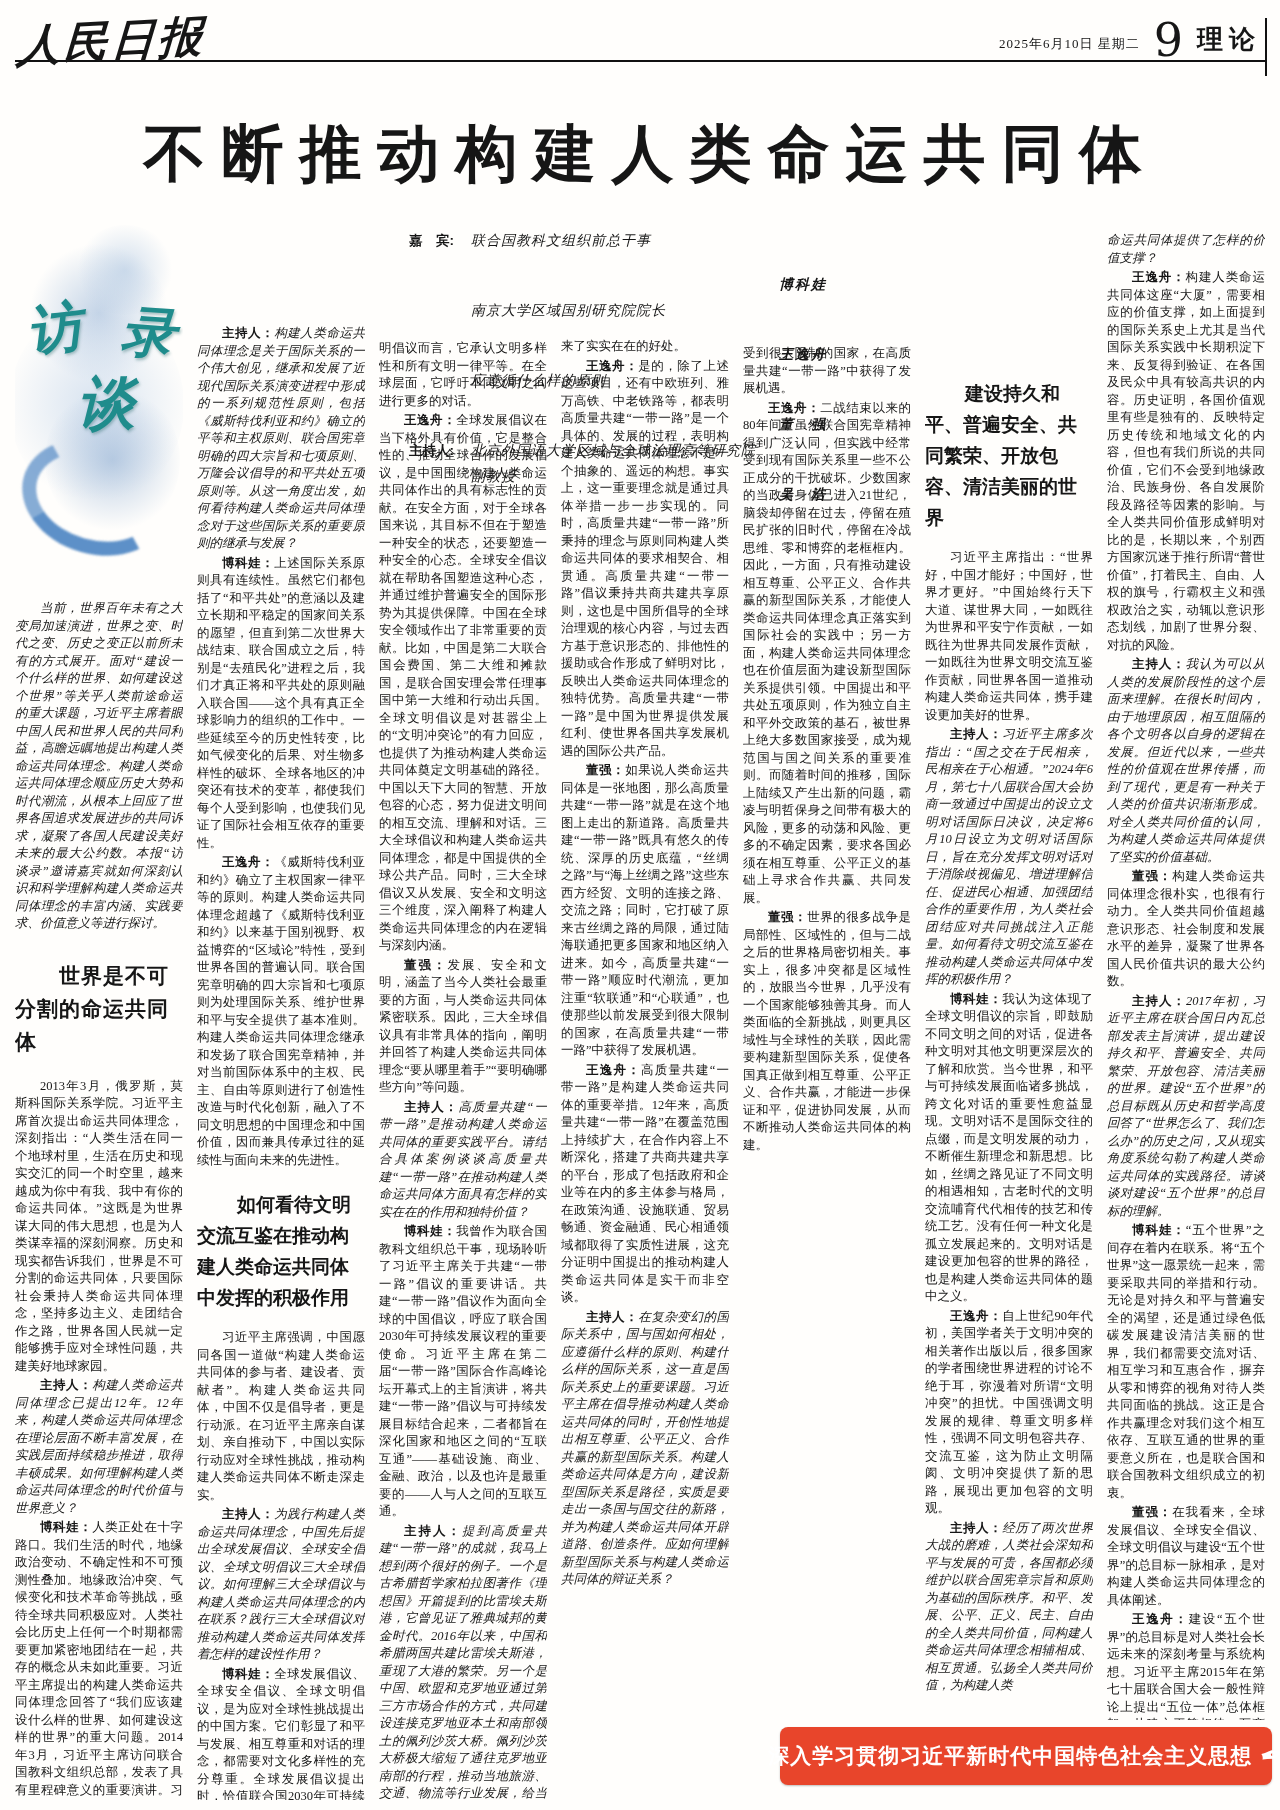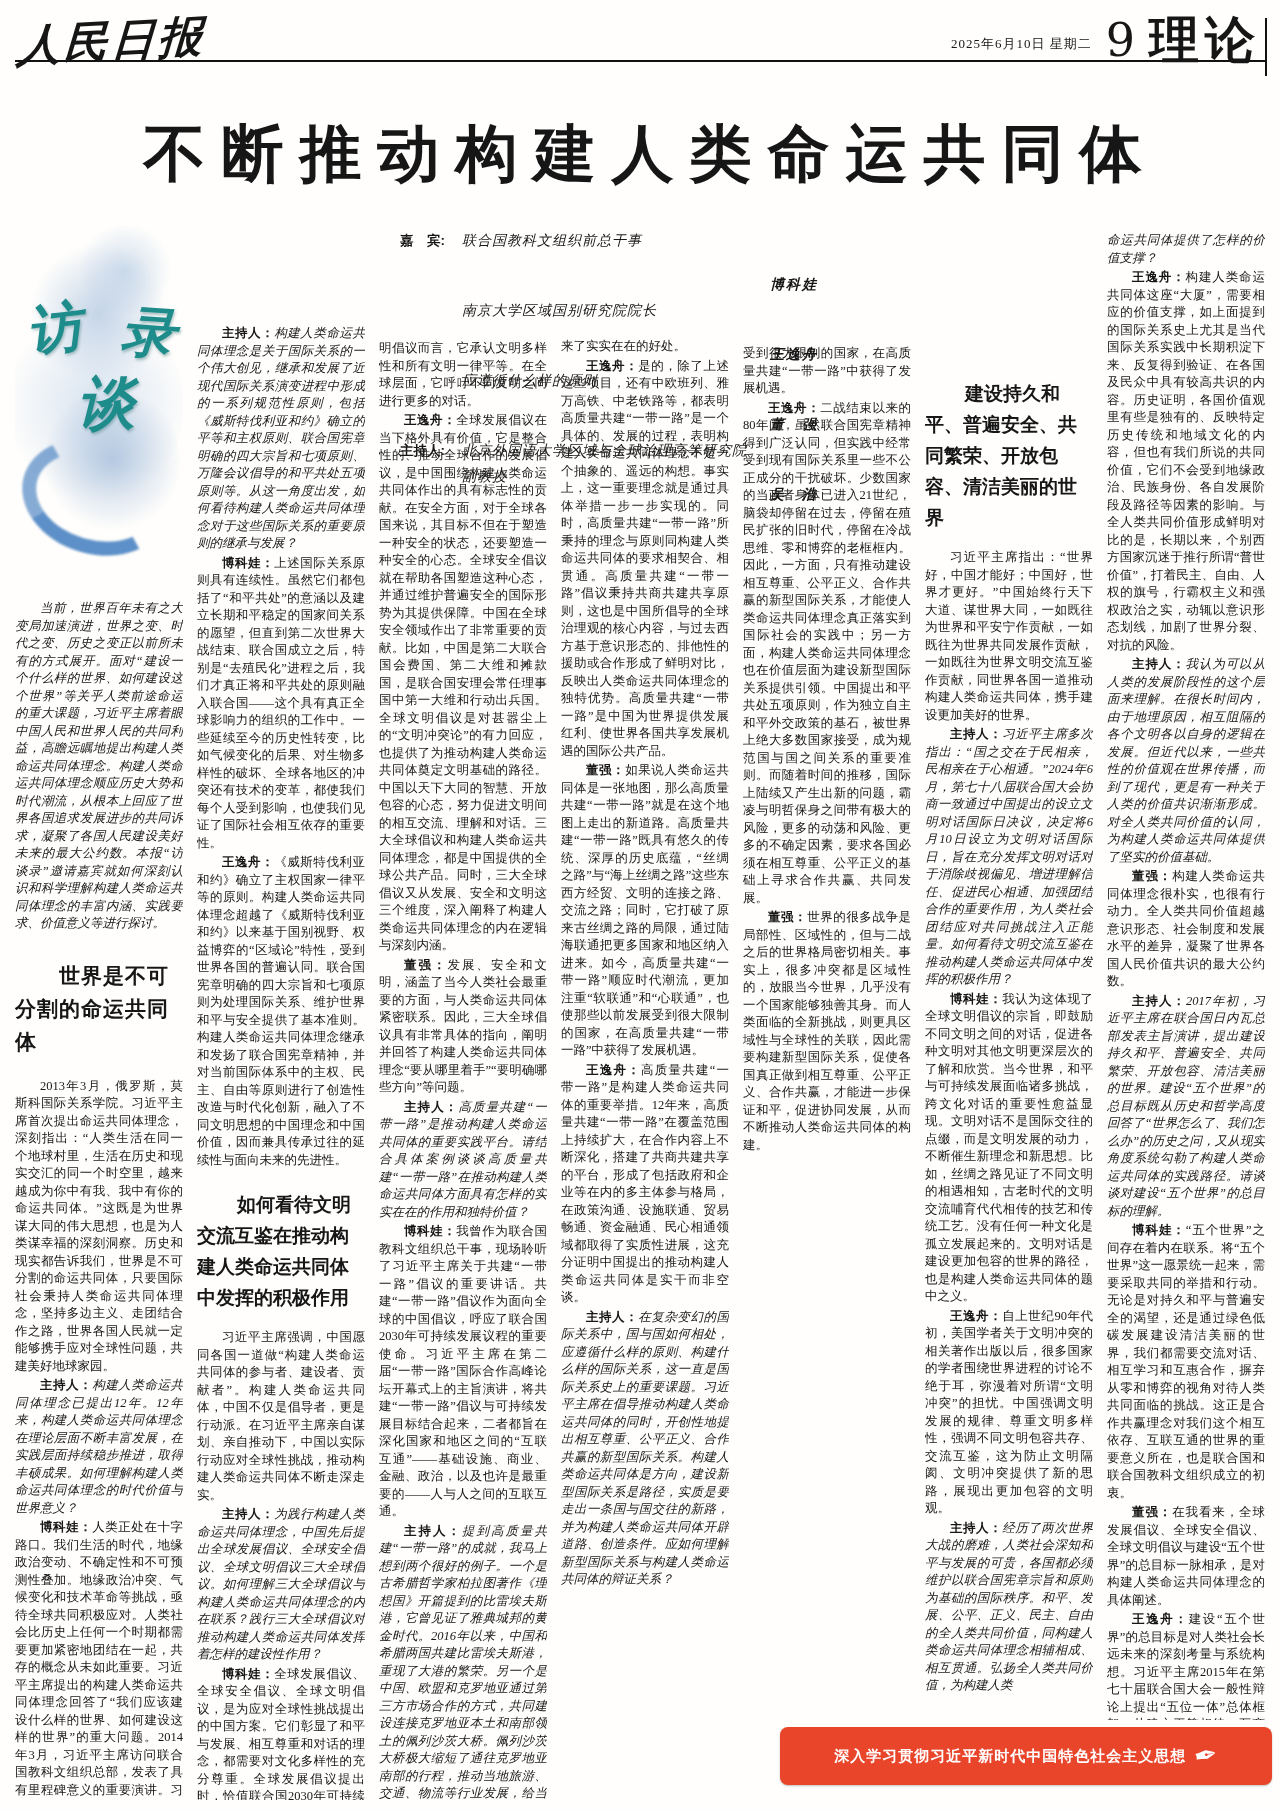--- a/index.html
+++ b/index.html
@@ -6,31 +6,31 @@
   .page{position:relative;width:1280px;height:1810px;margin:0 auto;background:#fffefc;
         font-family:"Liberation Serif","DejaVu Serif",serif;color:#161616;overflow:hidden;}
 
   
   .masthead{position:absolute;left:15px;right:15px;top:10px;height:50px;border-bottom:2px solid #111;}
   .logo{position:absolute;left:2px;top:2px;font-size:44px;font-weight:bold;font-style:italic;
         letter-spacing:3px;transform:rotate(-3deg) skewX(-6deg);display:inline-block;}
   .mast-right{position:absolute;right:4px;bottom:0;display:flex;align-items:flex-end;gap:14px;}
   .mast-date{font-size:13px;letter-spacing:1px;padding-bottom:7px;}
   .page-num{font-size:46px;line-height:40px;font-family:"DejaVu Serif",serif;}
-  .section-name{font-size:50px;line-height:40px;font-weight:bold;letter-spacing:6px;
+  .section-name{font-size:26px;line-height:40px;font-weight:bold;letter-spacing:6px;
         font-family:"Liberation Serif",serif;margin-top:32px;}
   .corner-mark{position:absolute;right:-2px;top:8px;width:2px;height:58px;background:#111;}
 
   
   .headline{position:absolute;left:13px;right:0;top:112px;text-align:center;
         font-family:"Liberation Sans","DejaVu Sans",sans-serif;font-weight:900;
         font-size:62px;letter-spacing:16px;white-space:nowrap;margin-left:8px;}
 
   
-  .guest-box{position:absolute;left:400px;top:228px;width:418px;font-style:italic;
+  .guest-box{position:absolute;left:409px;top:228px;width:418px;font-style:italic;
         font-size:14px;line-height:26px;z-index:3;}
   .guest-row{display:flex;}
   .g-role{width:62px;font-weight:bold;font-style:normal;
         font-family:"Liberation Sans","DejaVu Sans",sans-serif;font-size:13.5px;flex:none;}
   .g-desc{flex:1;letter-spacing:1px;}
   .g-name{min-width:62px;text-align:right;font-weight:bold;letter-spacing:2px;flex:none;margin-top:44px;}
 
   
   .col{position:absolute;width:168px;overflow:hidden;text-align:justify;}
   .col p{margin:0 0 2px;font-size:12.5px;line-height:17.5px;text-indent:2em;}
@@ -67,21 +67,21 @@
       text-shadow:1px 2px 3px rgba(25,95,95,.35);font-family:"Liberation Serif",serif;}
   .g1{left:12px;top:78px;font-size:54px;transform:rotate(-7deg);}
   .g2{left:62px;top:150px;font-size:58px;}
   .g3{left:106px;top:82px;font-size:54px;transform:rotate(4deg);}
 
   
   .banner{position:absolute;left:780px;top:1727px;width:492px;height:58px;background:#e8452b;
       border-radius:8px;display:flex;align-items:center;justify-content:center;z-index:5;
       box-shadow:0 1px 2px rgba(0,0,0,.25);}
   .banner-text{color:#fff;font-family:"Liberation Sans","DejaVu Sans",sans-serif;font-weight:bold;
-      font-size:15px;letter-spacing:1px;white-space:nowrap;}
+      font-size:21px;letter-spacing:1px;white-space:nowrap;}
   .pen{color:#fff;font-size:28px;margin-left:8px;transform:rotate(-12deg);line-height:1;}
 </style>
 </head>
 <body>
 
 <div class="page">
 
   <div class="masthead">
     <div class="logo">人民日报</div>
     <div class="mast-right">

